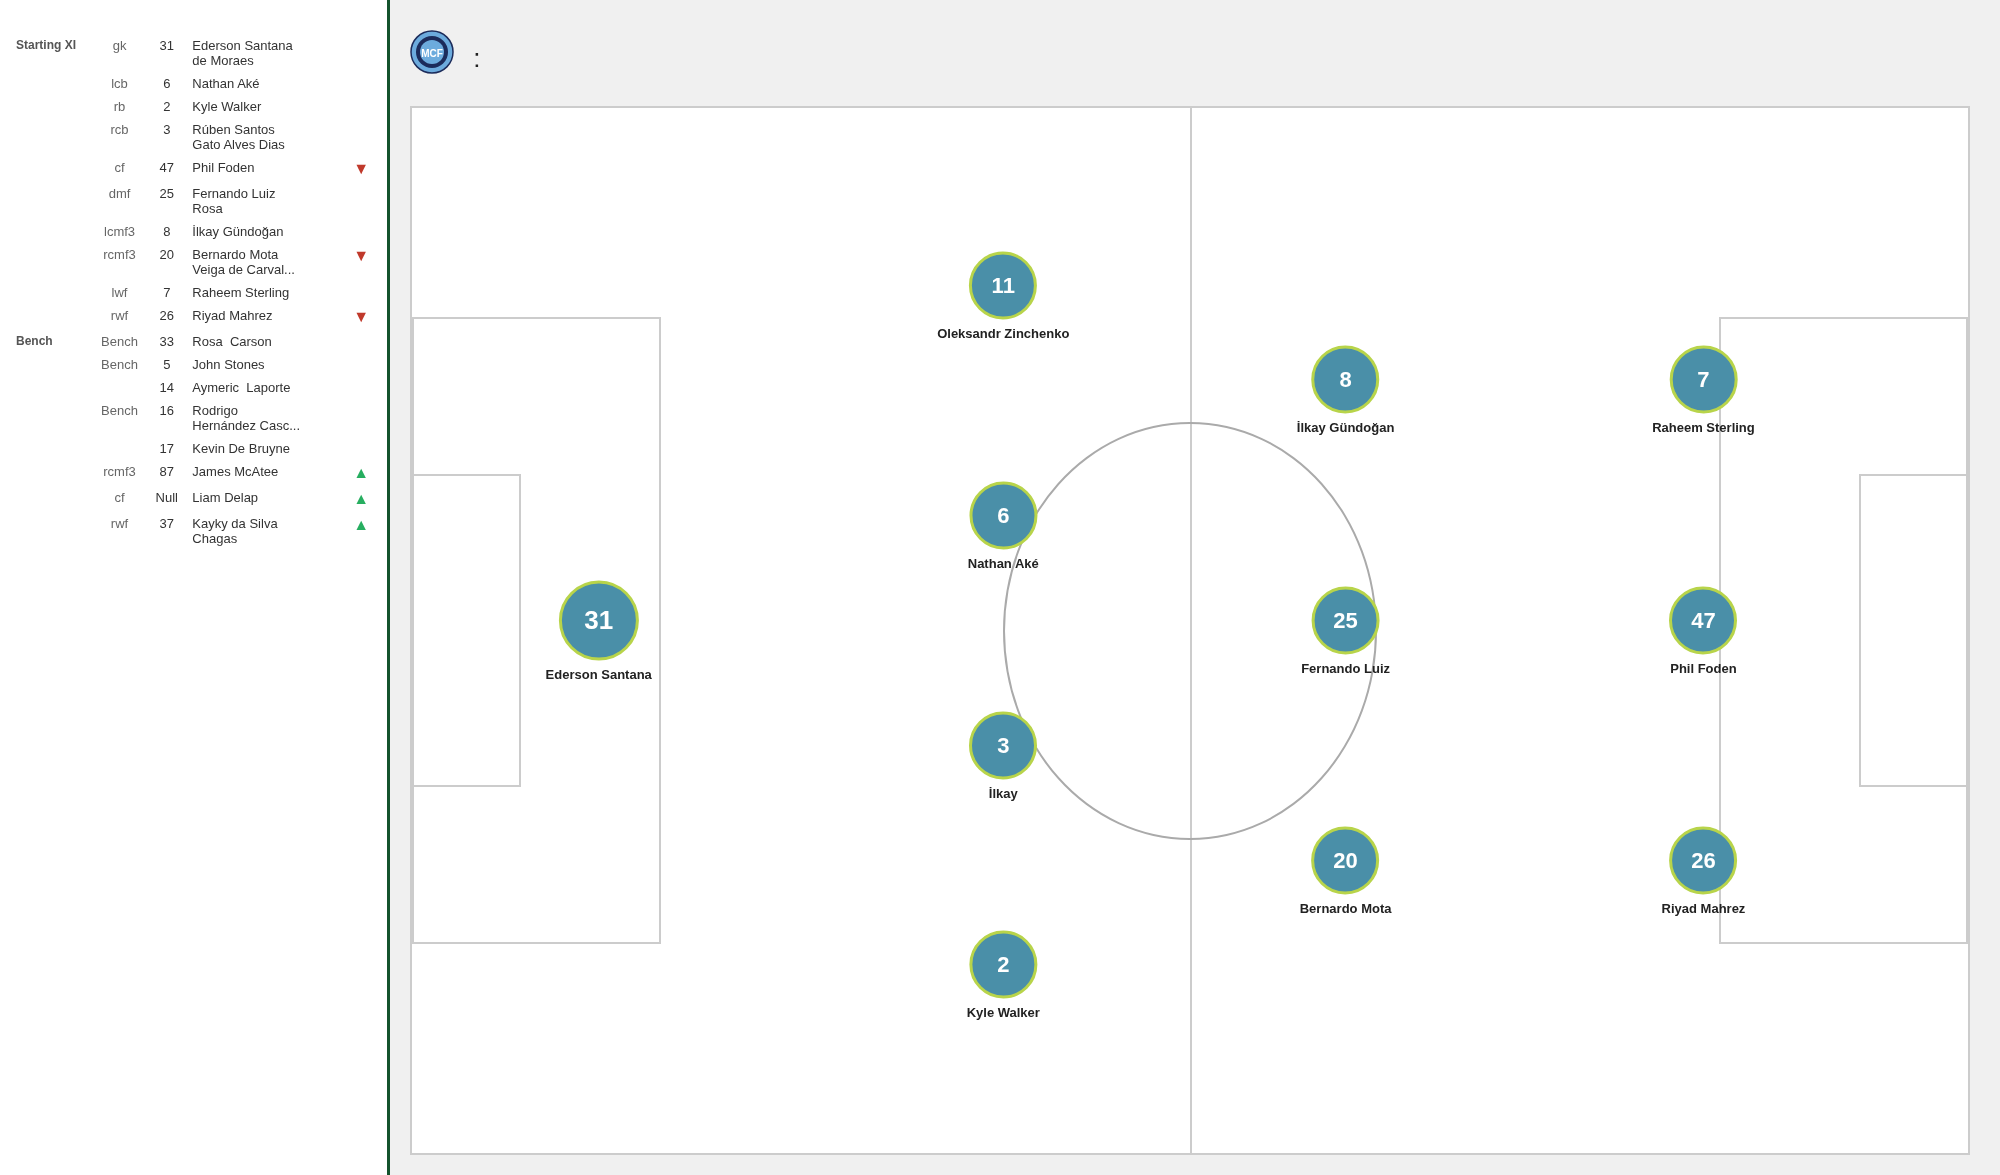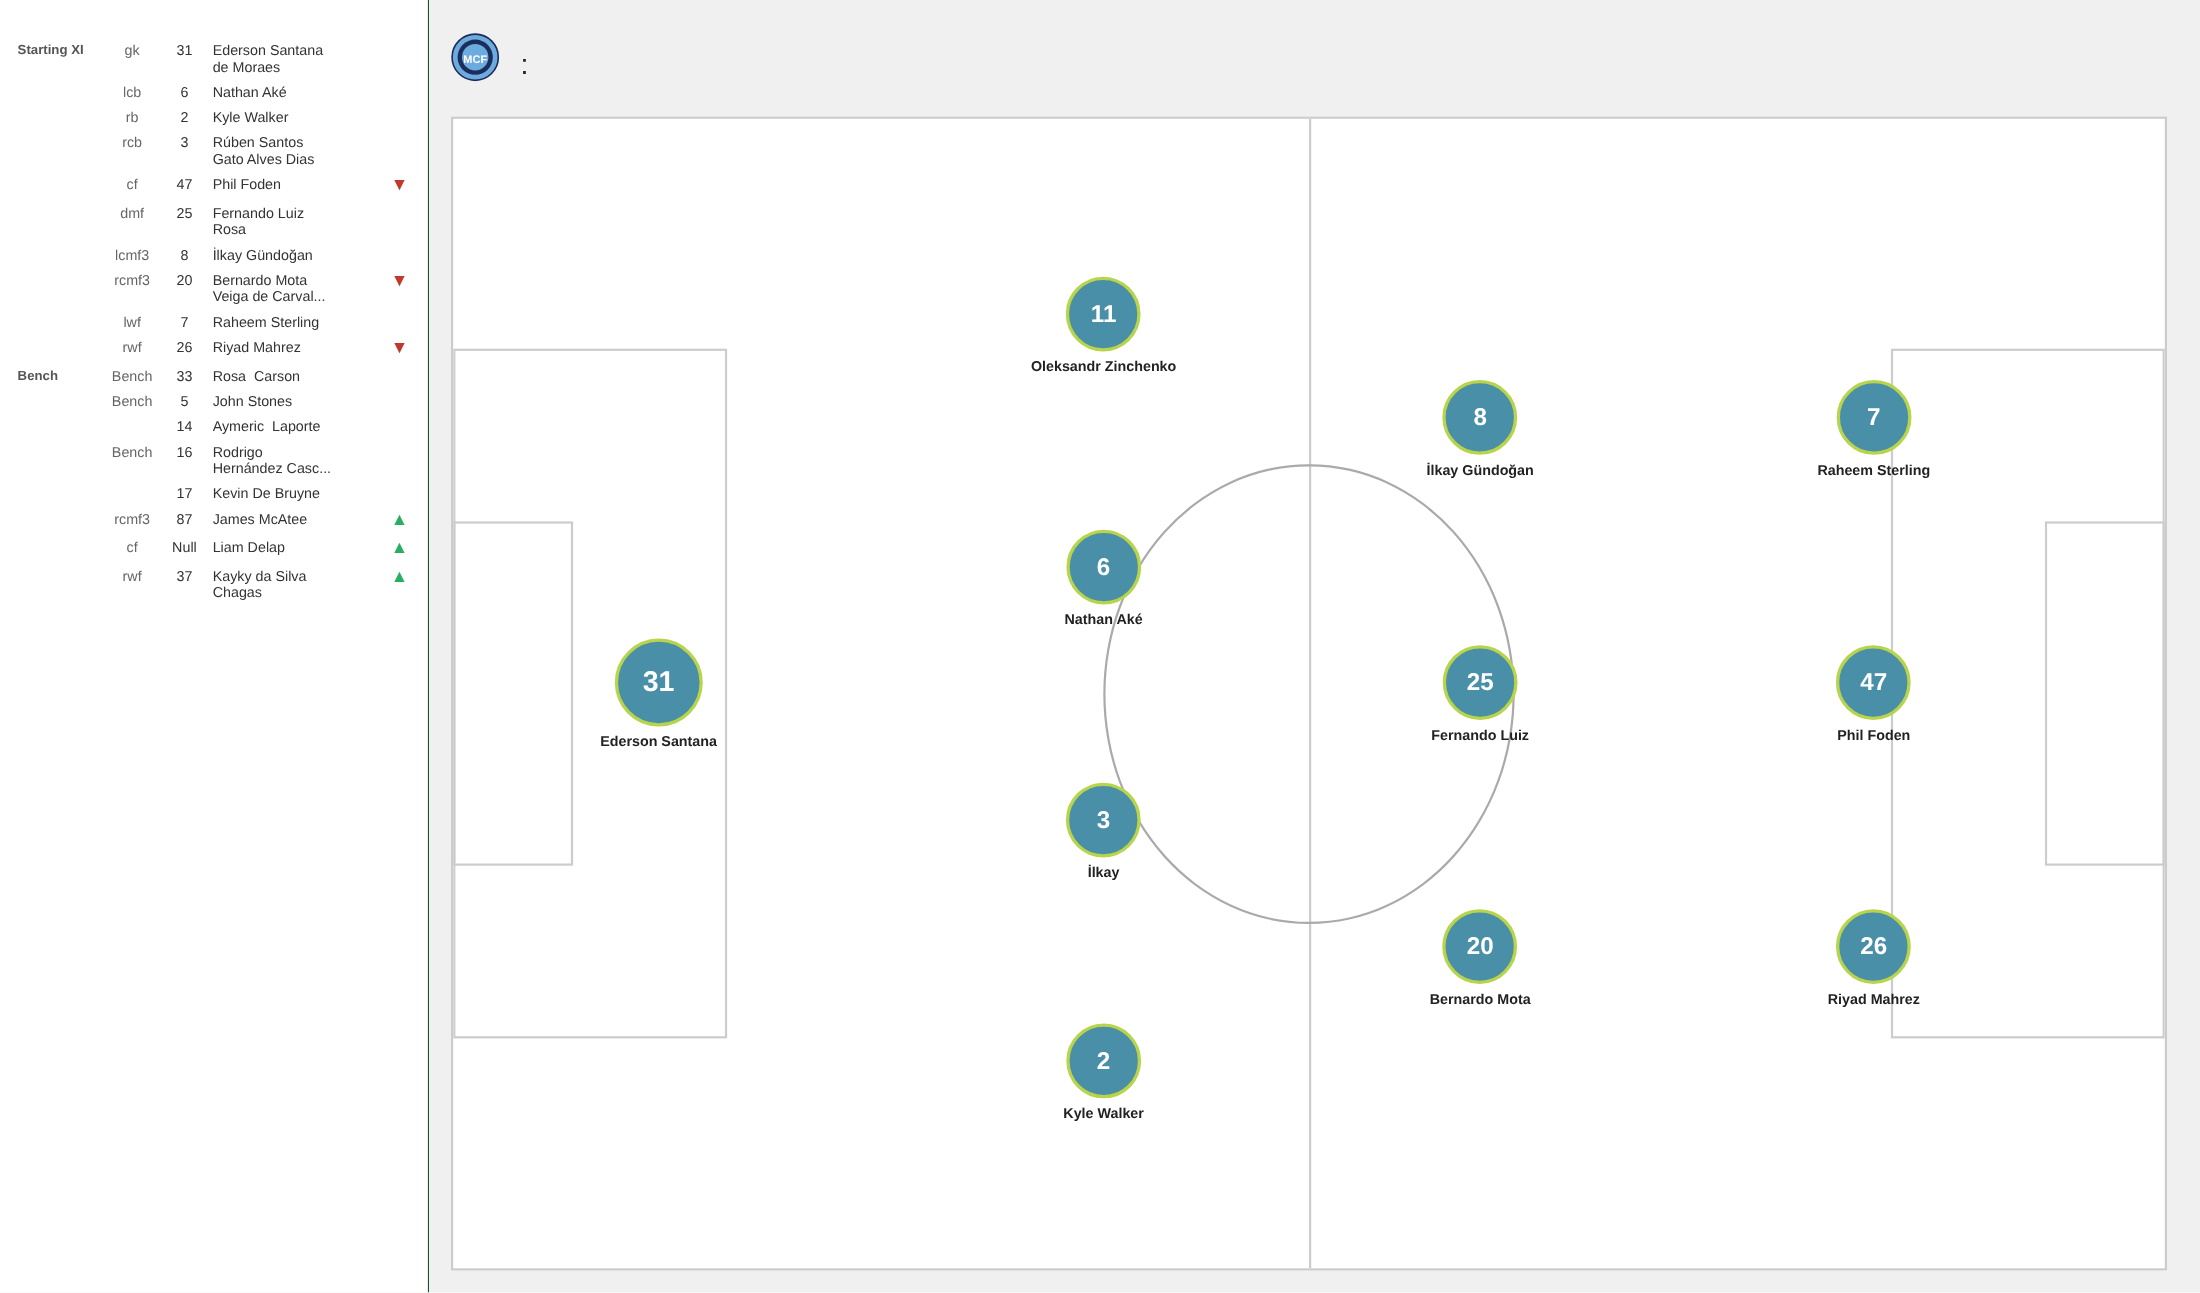--- a/index.html
+++ b/index.html
@@ -11,21 +11,21 @@
       overflow: hidden;
       display: flex;
     }
 
     
     .left-panel {
       width: 390px;
       min-width: 390px;
       background: #fff;
       padding: 20px 10px;
-      border-right: 1px solid #14532d;
+      border-right: 3px solid #14532d;
     }
     .panel-title {
       text-align: center;
       font-size: 18px;
       font-weight: 400;
       margin-bottom: 14px;
       color: #222;
     }
     .lineup-table {
       width: 100%;

